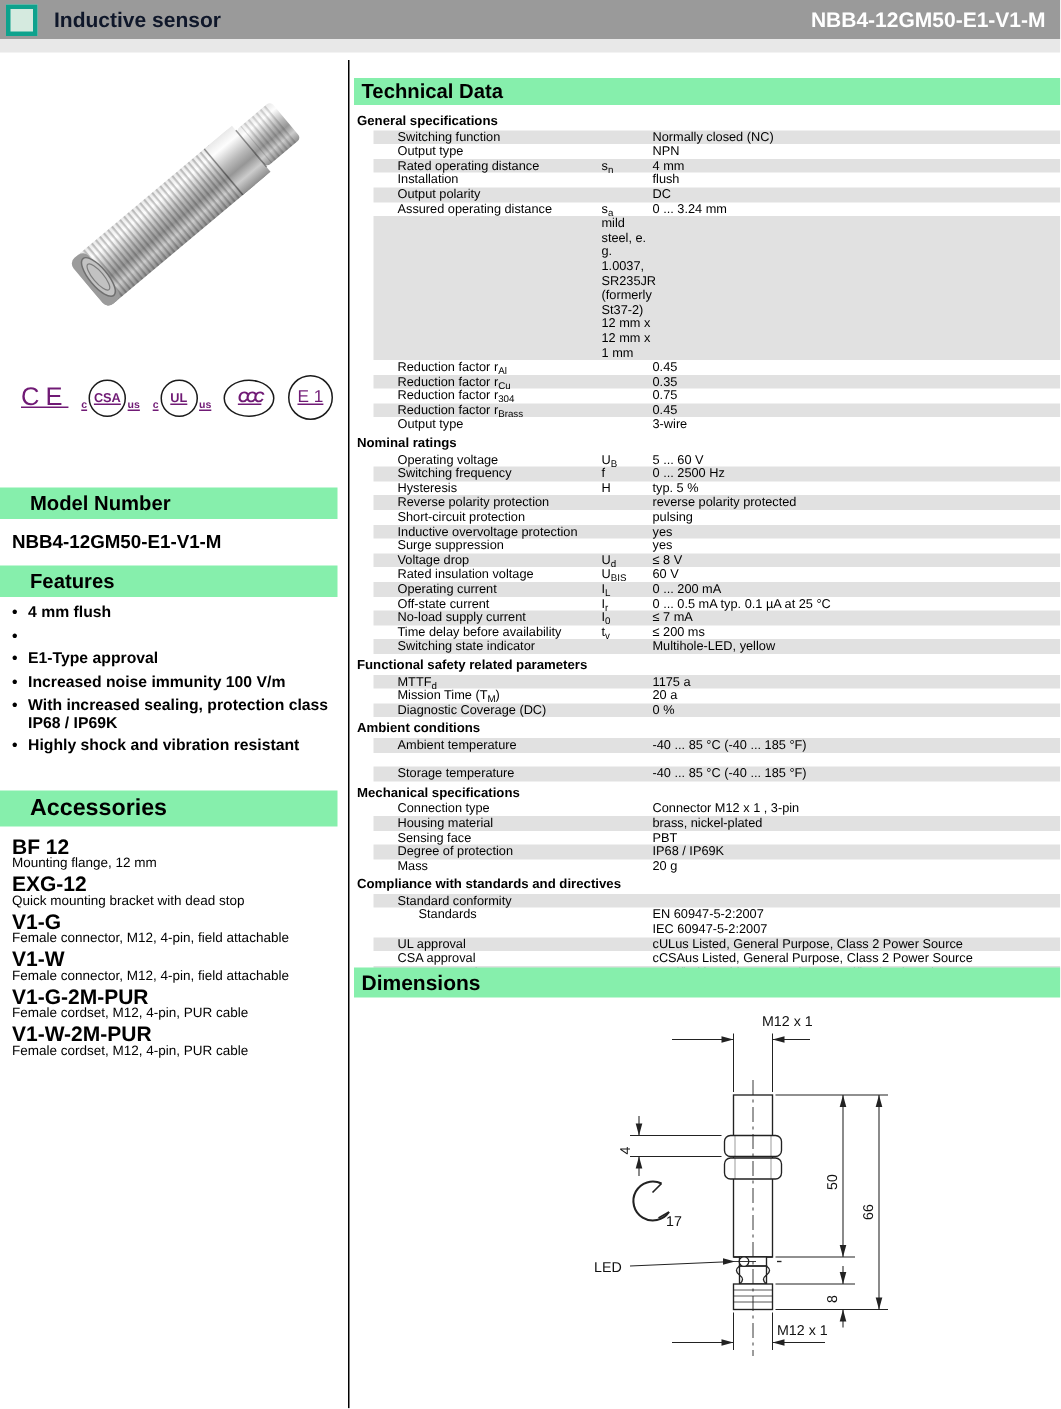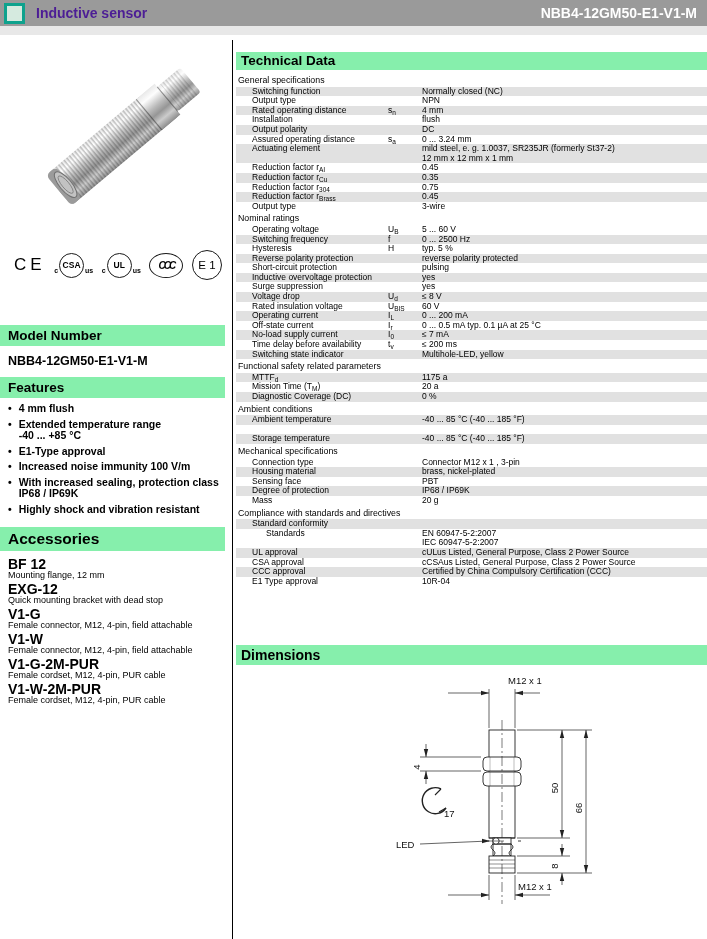--- a/index.html
+++ b/index.html
@@ -3,39 +3,39 @@
 <meta charset="utf-8">
 <style>
   html,body{margin:0;padding:0;background:#fff;}
   .page{position:relative;width:707px;height:939px;background:#fff;overflow:hidden;
         font-family:"Liberation Sans",sans-serif;color:#000;}
 
   
   .topbar{position:absolute;top:0;left:0;right:0;height:26px;background:#9a9a9a;}
   .brandsq{position:absolute;left:4px;top:3px;width:21px;height:21px;background:#d5eadf;
            border:3px solid #0ea28d;box-sizing:border-box;}
-  .topbar-title{position:absolute;left:36px;top:5px;color:#4c1d95;font-weight:bold;font-size:14px;}
+  .topbar-title{position:absolute;left:36px;top:5px;color:#0f172a;font-weight:bold;font-size:14px;}
   .topbar-model{position:absolute;right:10px;top:5px;color:#fff;font-weight:bold;font-size:14px;}
   .substrip{position:absolute;top:26px;left:0;right:0;height:9px;background:#e8e8e8;}
   .divider-v{position:absolute;left:232px;top:40px;bottom:0;width:1px;background:#000;}
 
   
   .secbar{position:absolute;background:#86efac;font-weight:bold;box-sizing:border-box;}
-  .mn-bar,.ft-bar,.ac-bar{left:0;width:225px;height:21px;line-height:21px;padding-left:8px;font-size:13.5px;}
+  .mn-bar,.ft-bar,.ac-bar{left:0;width:225px;height:21px;line-height:21px;padding-left:20px;font-size:13.5px;}
   .mn-bar{top:325px;}
   .ft-bar{top:377px;}
   .ac-bar{top:527px;height:24px;line-height:24px;font-size:15.5px;}
   .td-bar{left:236px;top:52px;width:471px;height:18px;line-height:18px;padding-left:5px;font-size:13.5px;}
   .dim-bar{left:236px;top:645px;width:471px;height:20px;line-height:20px;padding-left:5px;font-size:14px;}
 
   
   .photo{position:absolute;left:10px;top:44px;width:215px;height:190px;}
   .certs{position:absolute;left:14px;top:250px;width:208px;display:flex;
          justify-content:space-between;align-items:center;}
-  .cert{display:flex;align-items:flex-end;gap:1px;color:#000000;}
+  .cert{display:flex;align-items:flex-end;gap:1px;color:#701a75;text-decoration:underline;}
   .cert-plain{font-size:17px;letter-spacing:4px;font-weight:500;line-height:26px;}
   .cert-circle{width:25px;height:25px;border:1.6px solid #1a1a1a;border-radius:50%;
                display:flex;align-items:center;justify-content:center;font-weight:bold;
                font-size:8.5px;box-sizing:border-box;text-align:center;}
   .cert-big{width:30px;height:30px;font-size:11.5px;font-weight:normal;border-width:1.2px;}
   .cert-ellipse{width:34px;height:25px;border:1.6px solid #1a1a1a;border-radius:50%;
                 display:flex;align-items:center;justify-content:center;font-weight:bold;
                 font-size:10px;font-style:italic;letter-spacing:-2px;box-sizing:border-box;}
   .cert-fix{font-size:7px;font-weight:bold;padding-bottom:4px;}
   .model-value{position:absolute;left:8px;top:354px;font-weight:bold;font-size:12.5px;}
@@ -43,23 +43,23 @@
   .feature-item{display:flex;gap:7px;margin-bottom:4px;font-weight:bold;font-size:10.5px;line-height:11.5px;}
   .bullet{flex:0 0 auto;}
   .ft-text{white-space:pre-line;}
   .accessories{position:absolute;left:8px;top:558px;width:216px;}
   .acc-item{margin-bottom:2px;}
   .acc-name{font-weight:bold;font-size:14px;line-height:12px;}
   .acc-desc{font-size:9px;line-height:11px;}
 
   
   .spec-table{position:absolute;left:236px;top:73px;width:471px;font-size:8.5px;line-height:9.6px;}
-  .spec-subhead{font-weight:normal;font-size:8.8px;padding:1px 0 1px 2px;margin-top:2px;}
+  .spec-subhead{font-weight:bold;font-size:8.8px;padding:1px 0 1px 2px;margin-top:2px;}
   .spec-subhead.rule{border-top:1px solid #666;margin-top:5px;padding-top:3px;}
-  .spec-row{display:grid;grid-template-columns:152px 34px 1fr;min-height:9.6px;}
+  .spec-row{display:grid;grid-template-columns:152px 34px 1fr;min-height:9.6px;margin-left:13px;}
   .spec-row.shaded{background:#e1e1e1;}
   .spec-row .lab{padding-left:16px;}
   .spec-row.ind2 .lab{padding-left:30px;}
   .spec-spacer{height:9.6px;}
   sub{font-size:6.5px;vertical-align:-2px;line-height:0;}
 
   
   .dim-drawing{position:absolute;left:390px;top:668px;}
   .dim-drawing text{font-family:"Liberation Sans",sans-serif;font-size:9.5px;fill:#111;}
 </style>
@@ -134,22 +134,20 @@
 
   <div class="secbar ft-bar">
     <span>Features</span></div>
   <ul class="features" id="features">
       <li class="feature-item">
         <span class="bullet">•</span>
         <span class="ft-text">4 mm flush</span>
       </li>
       <li class="feature-item">
         <span class="bullet">•</span>
-        <span class="ft-text">Extended temperature range
--40 ... +85 °C</span>
       </li>
       <li class="feature-item">
         <span class="bullet">•</span>
         <span class="ft-text">E1-Type approval</span>
       </li>
       <li class="feature-item">
         <span class="bullet">•</span>
         <span class="ft-text">Increased noise immunity 100 V/m</span>
       </li>
       <li class="feature-item">
@@ -221,21 +219,20 @@
           <span class="lab">Output polarity</span>
           <span class="sym"></span>
           <span class="val">DC</span>
         </div>
         <div class="spec-row">
           <span class="lab">Assured operating distance</span>
           <span class="sym">s<sub>a</sub></span>
           <span class="val">0 ... 3.24 mm</span>
         </div>
         <div class="spec-row shaded">
-          <span class="lab">Actuating element</span>
           <span class="sym"></span>
           <span class="val">mild steel, e. g. 1.0037, SR235JR (formerly St37-2)<br>12 mm x 12 mm x 1 mm</span>
         </div>
         <div class="spec-row">
           <span class="lab">Reduction factor r<sub>Al</sub></span>
           <span class="sym"></span>
           <span class="val">0.45</span>
         </div>
         <div class="spec-row shaded">
           <span class="lab">Reduction factor r<sub>Cu</sub></span>

